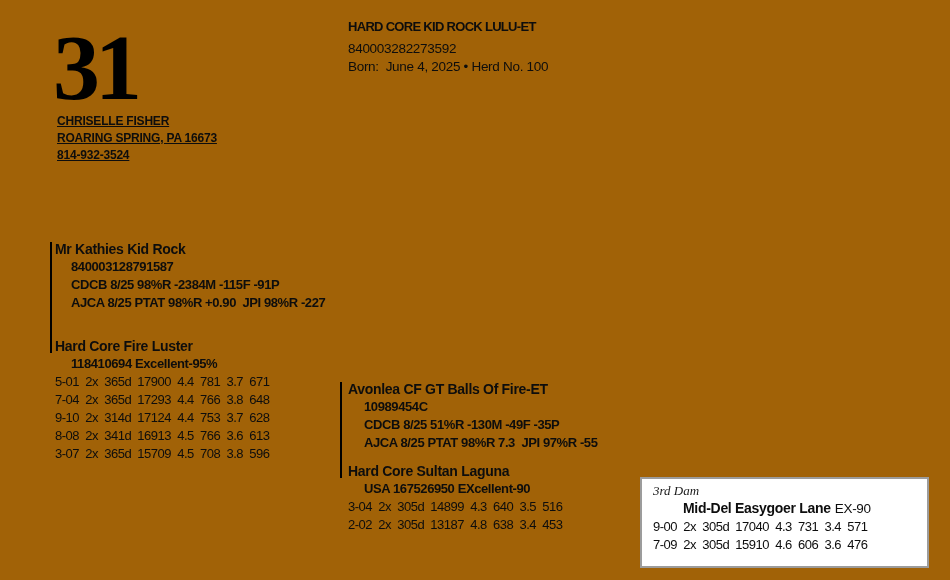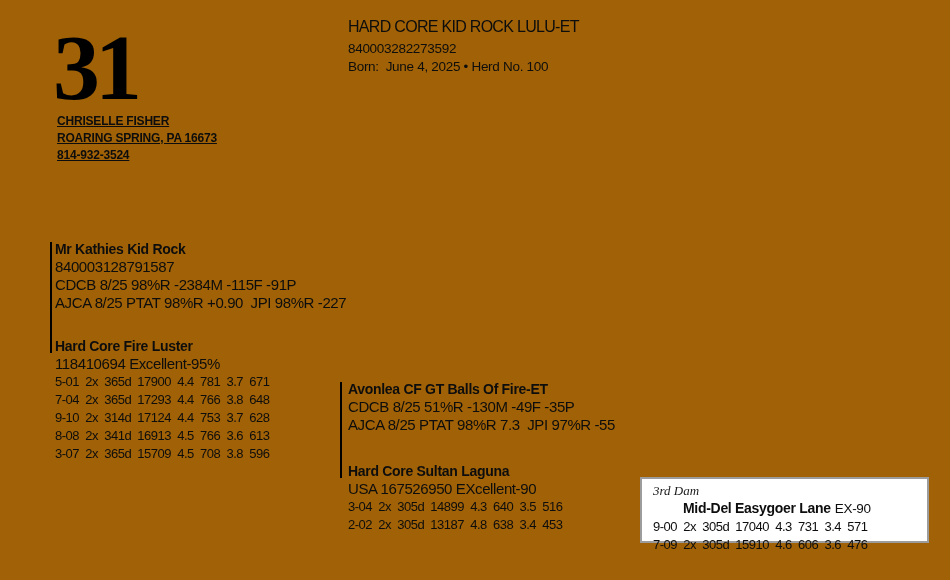--- a/index.html
+++ b/index.html
@@ -22,41 +22,41 @@
   }
   
   .consignor{position:absolute;left:57px;top:113px;}
   .consignor div{
     font-size:12px;font-weight:700;line-height:17px;
     letter-spacing:-0.2px;white-space:pre;text-decoration:underline;
   }
   
   .header{position:absolute;left:348px;top:14px;}
   .animal-title{
-    font-size:16px;font-weight:400;letter-spacing:-0.7px;
+    font-size:13px;font-weight:700;letter-spacing:-0.7px;
     line-height:26px;white-space:pre;
   }
   .hline{font-size:13.5px;font-weight:500;line-height:18px;white-space:pre;}
   
   .bracket{position:absolute;width:1.5px;background:#000;}
   .bracket-sire{left:50px;top:242px;height:111px;}
   .bracket-msire{left:340px;top:382px;height:96px;}
   
   .pblock{position:absolute;}
   .pblock .pname{font-size:14px;font-weight:700;line-height:18px;white-space:pre;}
-  .pblock .pline{font-size:15px;font-weight:400;line-height:18px;white-space:pre;letter-spacing:-0.4px;}
+  .pblock .pline{font-size:13px;font-weight:700;line-height:18px;white-space:pre;letter-spacing:-0.4px;margin-left:16px;}
   .pblock .rec{font-size:13px;font-weight:500;line-height:18px;white-space:pre;letter-spacing:-0.5px;}
   .sire-block{left:55px;top:240px;}
   .dam-block{left:55px;top:337px;}
   .msire-block{left:348px;top:380px;}
   .dam2-block{left:348px;top:462px;}
   
   .dam3-box{
     position:absolute;left:640px;top:477px;
-    width:289px;height:66px;box-sizing:border-box;
+    width:289px;height:91px;box-sizing:border-box;
     border:2px solid #9c9c9c;background:#fff;
     padding:3px 8px 0 11px;
   }
   .dam3-label{
     font-family:"Liberation Serif",serif;font-style:italic;
     font-size:13px;line-height:17px;color:#1a1a1a;letter-spacing:0;
   }
   .dam3-nameline{line-height:18px;white-space:pre;}
   .dam3-nameline .nm{font-size:14px;font-weight:700;padding-left:30px;}
   .dam3-nameline .sc{font-size:13.5px;font-weight:500;margin-left:4px;}
@@ -96,20 +96,21 @@
     <div class="pline">118410694 Excellent-95%</div>
     <div class="rec">5-01  2x  365d  17900  4.4  781  3.7  671</div>
     <div class="rec">7-04  2x  365d  17293  4.4  766  3.8  648</div>
     <div class="rec">9-10  2x  314d  17124  4.4  753  3.7  628</div>
     <div class="rec">8-08  2x  341d  16913  4.5  766  3.6  613</div>
     <div class="rec">3-07  2x  365d  15709  4.5  708  3.8  596</div>
   </div>
 
   <div class="pblock msire-block">
     <div class="pname">Avonlea CF GT Balls Of Fire-ET</div>
+    <div class="pline">10989454C</div>
     <div class="pline">CDCB 8/25 51%R -130M -49F -35P</div>
     <div class="pline">AJCA 8/25 PTAT 98%R 7.3  JPI 97%R -55</div>
   </div>
 
   <div class="pblock dam2-block">
     <div class="pname">Hard Core Sultan Laguna</div>
     <div class="pline">USA 167526950 EXcellent-90</div>
     <div class="rec">3-04  2x  305d  14899  4.3  640  3.5  516</div>
     <div class="rec">2-02  2x  305d  13187  4.8  638  3.4  453</div>
   </div>

